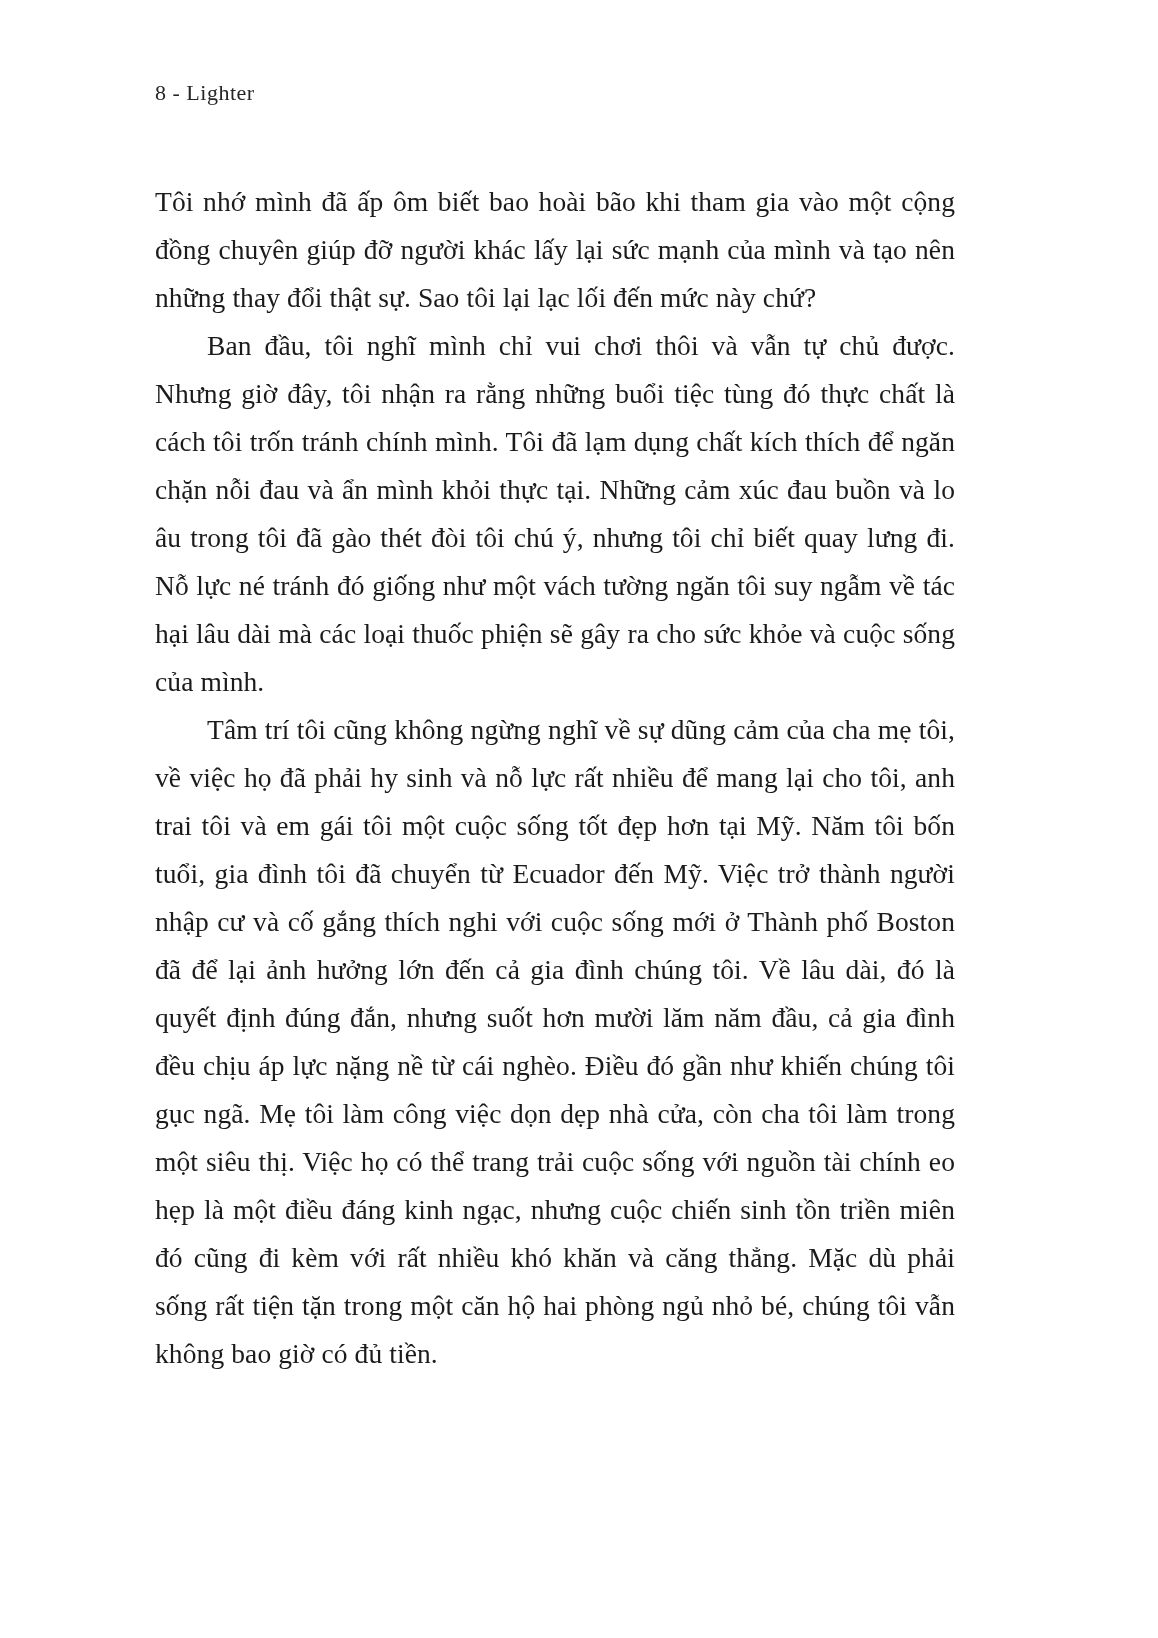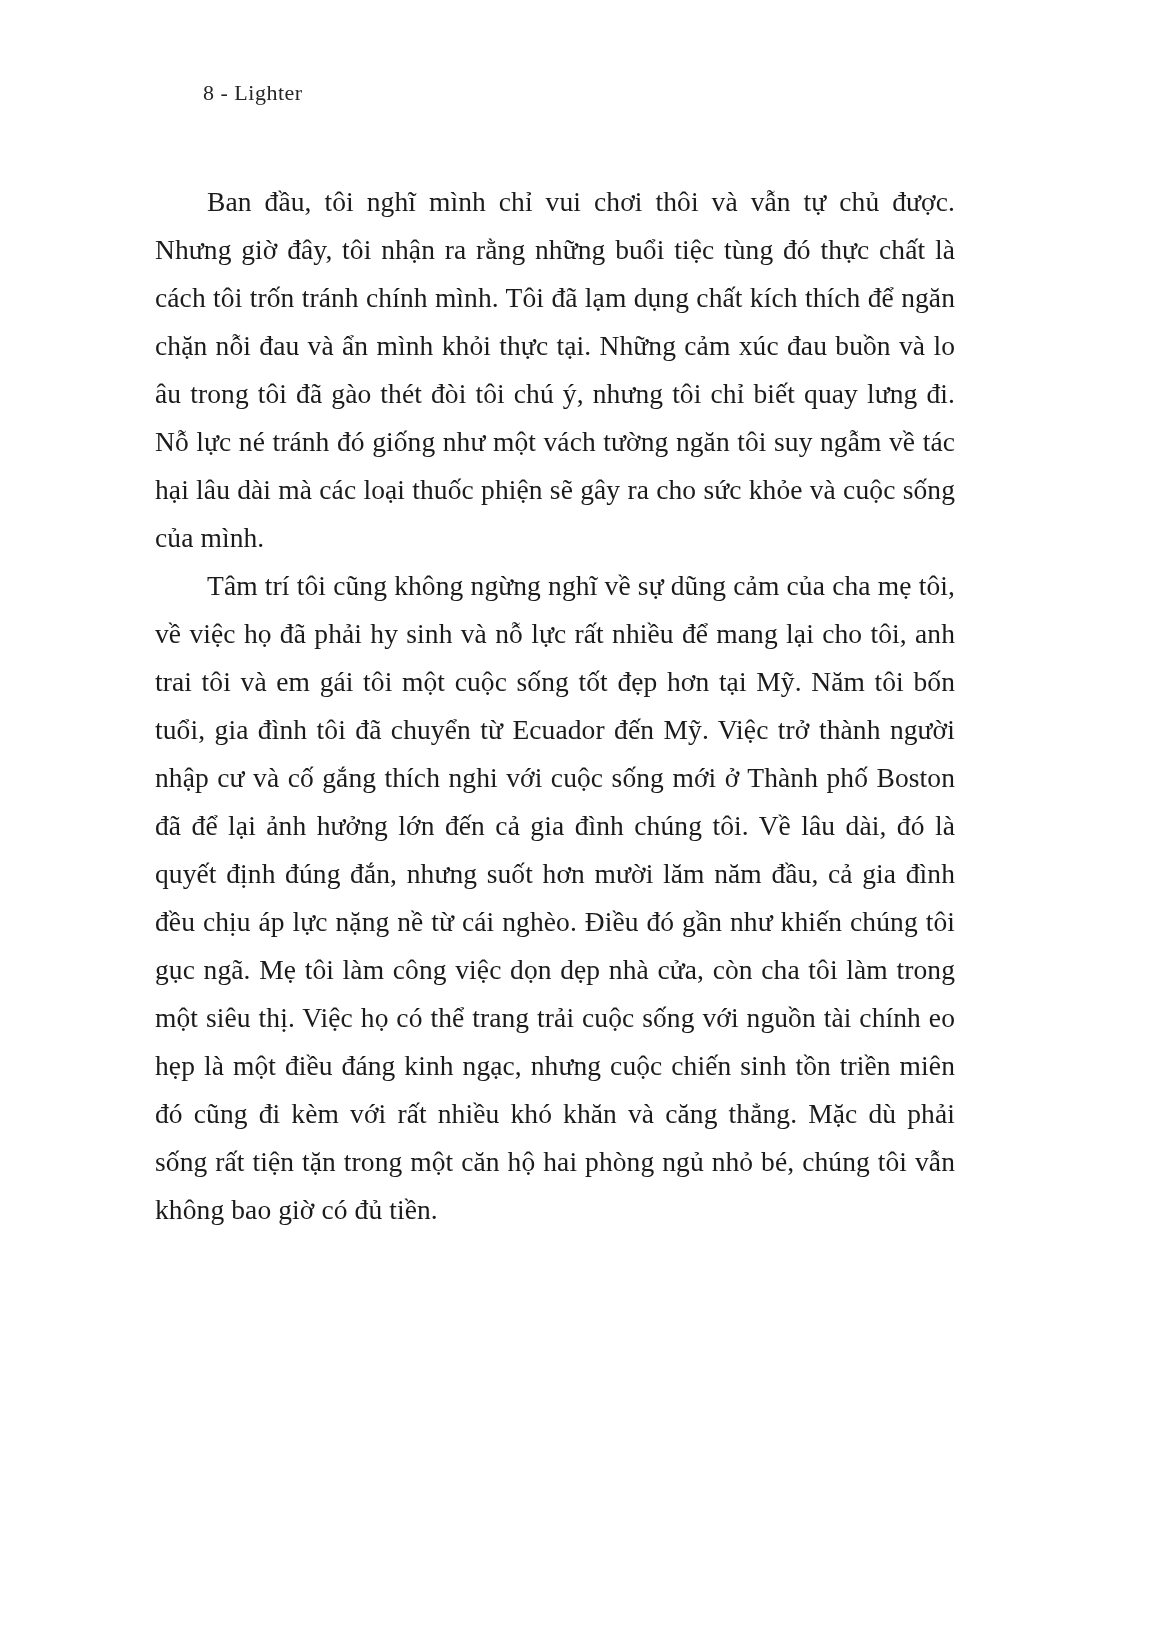--- a/index.html
+++ b/index.html
@@ -22,21 +22,20 @@
     padding: 0;
   }
   .running-head {
     position: absolute;
     top: 80px;
     left: 155px;
     font-family: "Liberation Serif", serif;
     font-size: 22px;
     letter-spacing: 0.5px;
     color: #262626;
-    margin-left: 48px;
   }
   .body-text {
     position: absolute;
     top: 178px;
     left: 155px;
     width: 800px;
     font-family: "Liberation Serif", serif;
     font-size: 27.5px;
     line-height: 48px;
     text-align: justify;
@@ -54,17 +53,18 @@
   
 </style>
 </head>
 <body>
 
 <div class="page">
 
   <div class="running-head">8 - Lighter</div>
 
   <div class="body-text">
+    <p>Tôi nhớ mình đã ấp ôm biết bao hoài bão khi tham gia vào một cộng đồng chuyên giúp đỡ người khác lấy lại sức mạnh của mình và tạo nên những thay đổi thật sự. Sao tôi lại lạc lối đến mức này chứ?</p>
     <p class="indent">Ban đầu, tôi nghĩ mình chỉ vui chơi thôi và vẫn tự chủ được. Nhưng giờ đây, tôi nhận ra rằng những buổi tiệc tùng đó thực chất là cách tôi trốn tránh chính mình. Tôi đã lạm dụng chất kích thích để ngăn chặn nỗi đau và ẩn mình khỏi thực tại. Những cảm xúc đau buồn và lo âu trong tôi đã gào thét đòi tôi chú ý, nhưng tôi chỉ biết quay lưng đi. Nỗ lực né tránh đó giống như một vách tường ngăn tôi suy ngẫm về tác hại lâu dài mà các loại thuốc phiện sẽ gây ra cho sức khỏe và cuộc sống của mình.</p>
     <p class="indent">Tâm trí tôi cũng không ngừng nghĩ về sự dũng cảm của cha mẹ tôi, về việc họ đã phải hy sinh và nỗ lực rất nhiều để mang lại cho tôi, anh trai tôi và em gái tôi một cuộc sống tốt đẹp hơn tại Mỹ. Năm tôi bốn tuổi, gia đình tôi đã chuyển từ Ecuador đến Mỹ. Việc trở thành người nhập cư và cố gắng thích nghi với cuộc sống mới ở Thành phố Boston đã để lại ảnh hưởng lớn đến cả gia đình chúng tôi. Về lâu dài, đó là quyết định đúng đắn, nhưng suốt hơn mười lăm năm đầu, cả gia đình đều chịu áp lực nặng nề từ cái nghèo. Điều đó gần như khiến chúng tôi gục ngã. Mẹ tôi làm công việc dọn dẹp nhà cửa, còn cha tôi làm trong một siêu thị. Việc họ có thể trang trải cuộc sống với nguồn tài chính eo hẹp là một điều đáng kinh ngạc, nhưng cuộc chiến sinh tồn triền miên đó cũng đi kèm với rất nhiều khó khăn và căng thẳng. Mặc dù phải sống rất tiện tặn trong một căn hộ hai phòng ngủ nhỏ bé, chúng tôi vẫn không bao giờ có đủ tiền.</p>
   </div>
 
 </div>
 
 </body></html>

